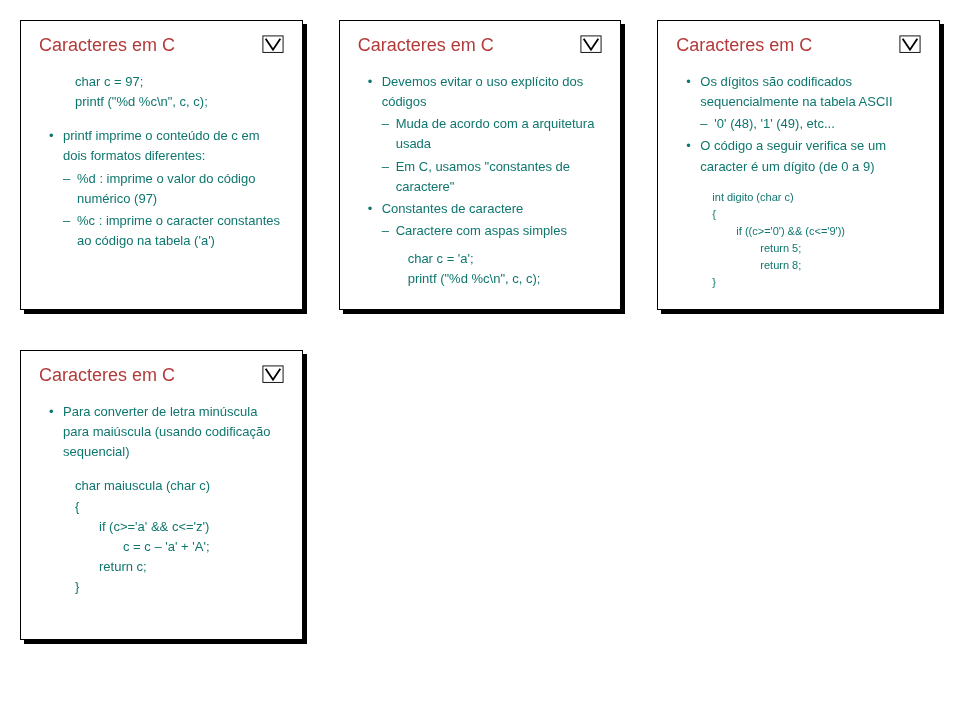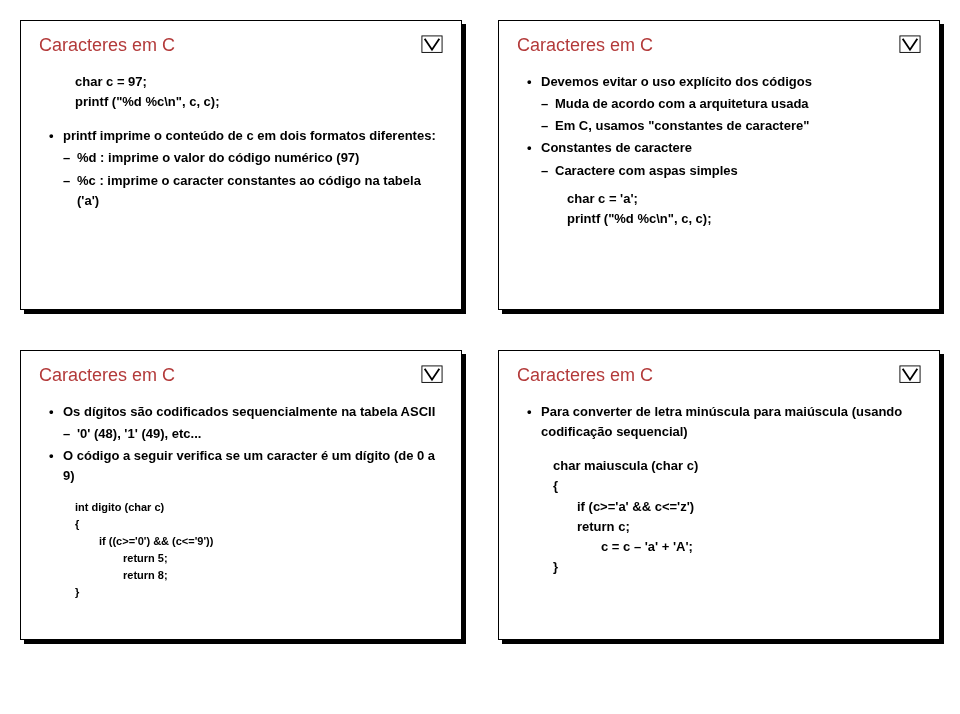--- a/index.html
+++ b/index.html
@@ -5,21 +5,21 @@
   * { box-sizing: border-box; }
   body {
     margin: 0;
     padding: 20px;
     background: #fff;
     font-family: Verdana, Arial, sans-serif;
     width: 960px;
   }
   .grid {
     display: grid;
-    grid-template-columns: 1fr 1fr;
+    grid-template-columns: 1fr 1fr 1fr;
     grid-template-rows: auto auto;
     gap: 40px 36px;
   }
   .slide {
     border: 1.5px solid #000;
     box-shadow: 4px 4px 0 #000;
     padding: 14px 18px 18px 18px;
     min-height: 290px;
     position: relative;
   }
@@ -33,25 +33,24 @@
     color: #b33a3a;
     font-size: 18px;
     font-weight: normal;
   }
   .logo {
     width: 22px;
     height: 18px;
     display: inline-block;
   }
   .body {
-    color: #000000;
+    color: #0f766e;
     font-size: 13px;
     line-height: 1.55;
     padding-left: 10px;
-    font-weight: bold;
   }
   .bul1 {
     position: relative;
     padding-left: 14px;
     margin-bottom: 2px;
   }
   .bul1::before {
     content: "•";
     position: absolute;
     left: 0;
@@ -156,20 +155,20 @@
           </svg>
       </span>
     </div>
     <div class="body">
       <div class="bul1">Para converter de letra minúscula para maiúscula (usando codificação sequencial)</div>
       <div style="height:12px"></div>
       <div class="mono">
         <div style="padding-left:26px">char maiuscula (char c)</div>
         <div style="padding-left:26px">{</div>
         <div style="padding-left:50px">if (c&gt;='a' &amp;&amp; c&lt;='z')</div>
+        <div style="padding-left:74px">c = c – 'a' + 'A';</div>
         <div style="padding-left:50px">return c;</div>
-        <div style="padding-left:74px">c = c – 'a' + 'A';</div>
         <div style="padding-left:26px">}</div>
       </div>
     </div>
   </div>
 
 </div>
 
 </body></html>

